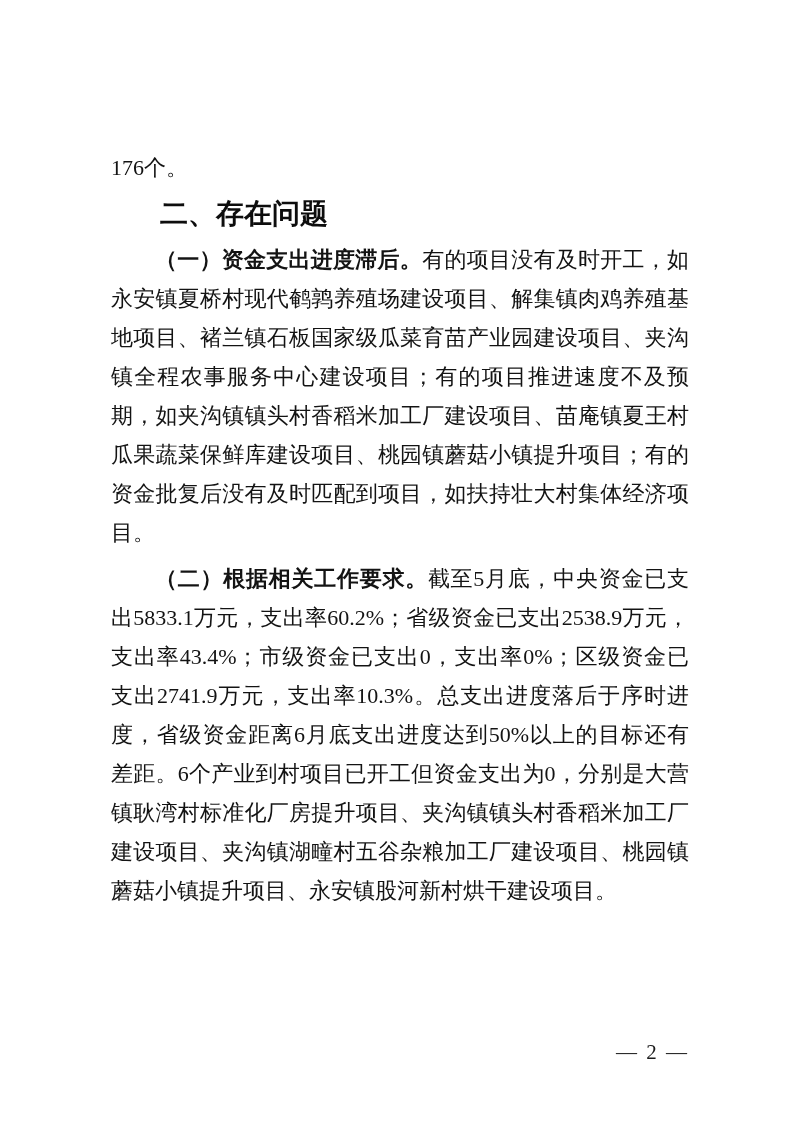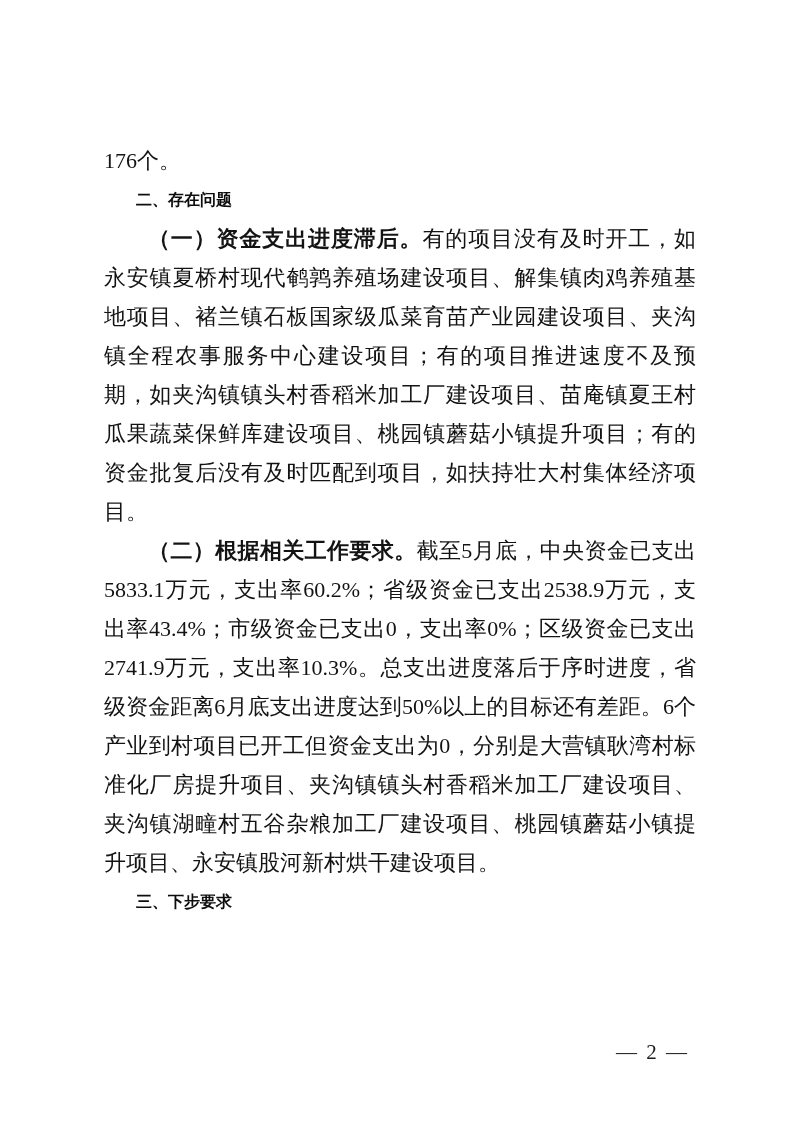--- a/index.html
+++ b/index.html
@@ -21,38 +21,38 @@
     position: absolute;
     left: 104px;
     top: 141px;
     width: 592px;
     font-size: 22px;
     line-height: 39px;
     text-align: justify;
     color: #131313;
   }
   .para {
-    margin: 0;
+    margin: 7px;
     padding: 0;
     text-indent: 2em;
   }
   .para.no-indent {
     text-indent: 0;
   }
   .lead {
     font-family: "Liberation Sans", "DejaVu Sans", sans-serif;
     font-weight: 700;
   }
   .heading {
     margin: 0;
     padding: 0;
     text-indent: 2em;
     font-family: "Liberation Sans", "DejaVu Sans", sans-serif;
     font-weight: 700;
-    font-size: 16px;
+    font-size: 28px;
     line-height: 39px;
     color: #0d0d0d;
   }
   .page-footer {
     position: absolute;
     top: 1040px;
     right: 104px;
     font-size: 21px;
     line-height: 24px;
     letter-spacing: 2px;
@@ -68,20 +68,19 @@
 
     <p class="para no-indent"><span>176个。</span></p>
 
 
     <p class="heading"><span>二、存在问题</span></p>
 
     <p class="para"><span class="lead">（一）资金支出进度滞后。</span><span>有的项目没有及时开工，如永安镇夏桥村现代鹌鹑养殖场建设项目、解集镇肉鸡养殖基地项目、褚兰镇石板国家级瓜菜育苗产业园建设项目、夹沟镇全程农事服务中心建设项目；有的项目推进速度不及预期，如夹沟镇镇头村香稻米加工厂建设项目、苗庵镇夏王村瓜果蔬菜保鲜库建设项目、桃园镇蘑菇小镇提升项目；有的资金批复后没有及时匹配到项目，如扶持壮大村集体经济项目。</span></p>
 
     <p class="para"><span class="lead">（二）根据相关工作要求。</span><span>截至5月底，中央资金已支出5833.1万元，支出率60.2%；省级资金已支出2538.9万元，支出率43.4%；市级资金已支出0，支出率0%；区级资金已支出2741.9万元，支出率10.3%。总支出进度落后于序时进度，省级资金距离6月底支出进度达到50%以上的目标还有差距。6个产业到村项目已开工但资金支出为0，分别是大营镇耿湾村标准化厂房提升项目、夹沟镇镇头村香稻米加工厂建设项目、夹沟镇湖疃村五谷杂粮加工厂建设项目、桃园镇蘑菇小镇提升项目、永安镇股河新村烘干建设项目。</span></p>
 
-    <p class="heading"><span>三、下步要求</span></p>
 
 
   </main>
 
   <footer class="page-footer"><span class="page-number">— 2 —</span></footer>
 
 </div>
 
 </body></html>

